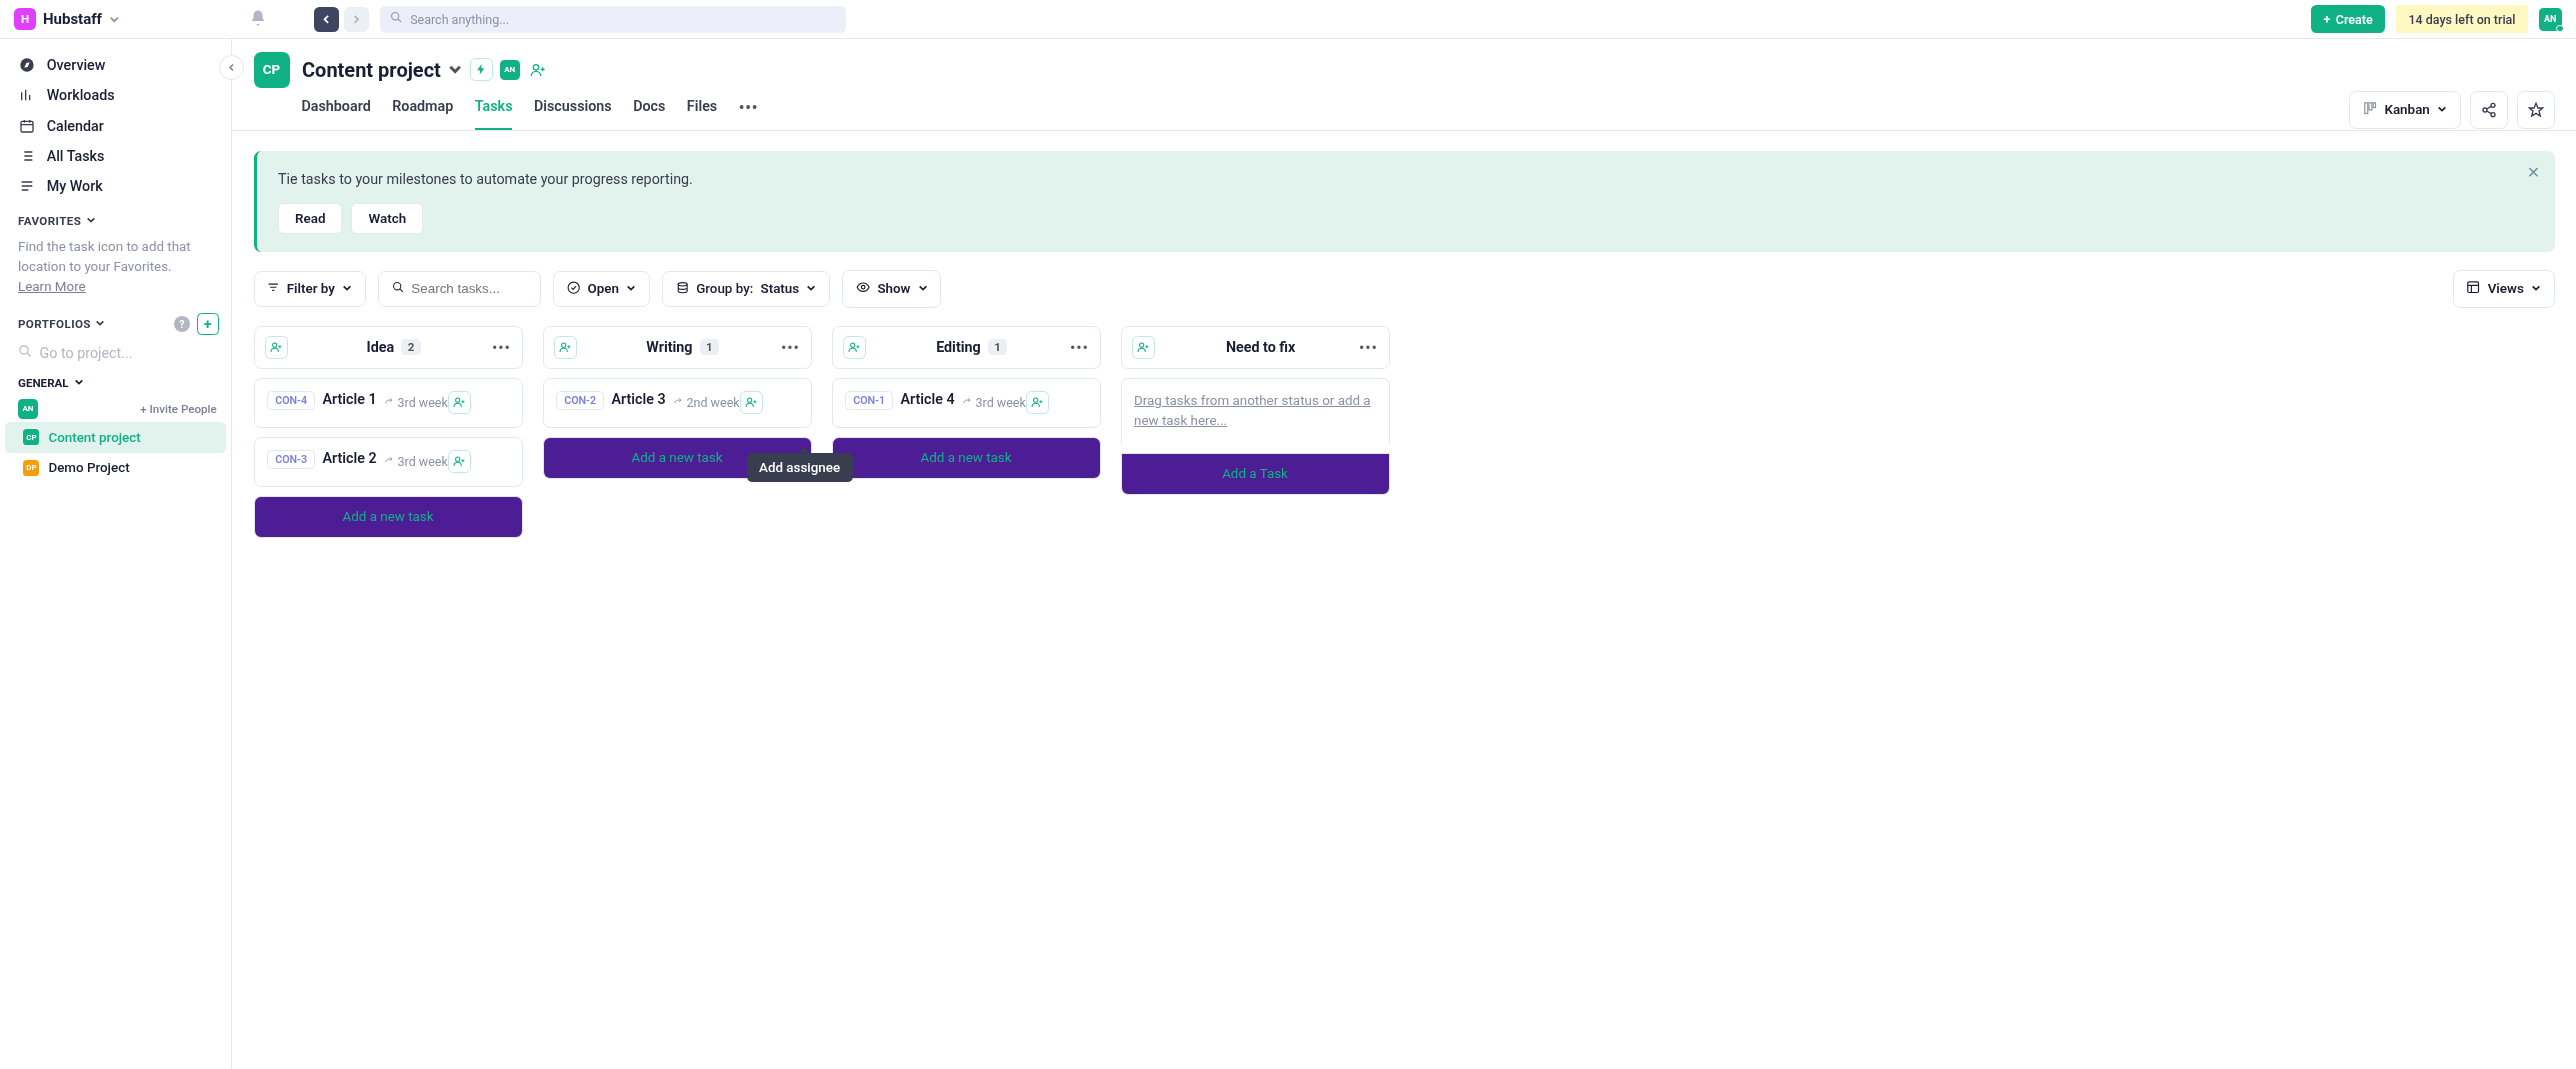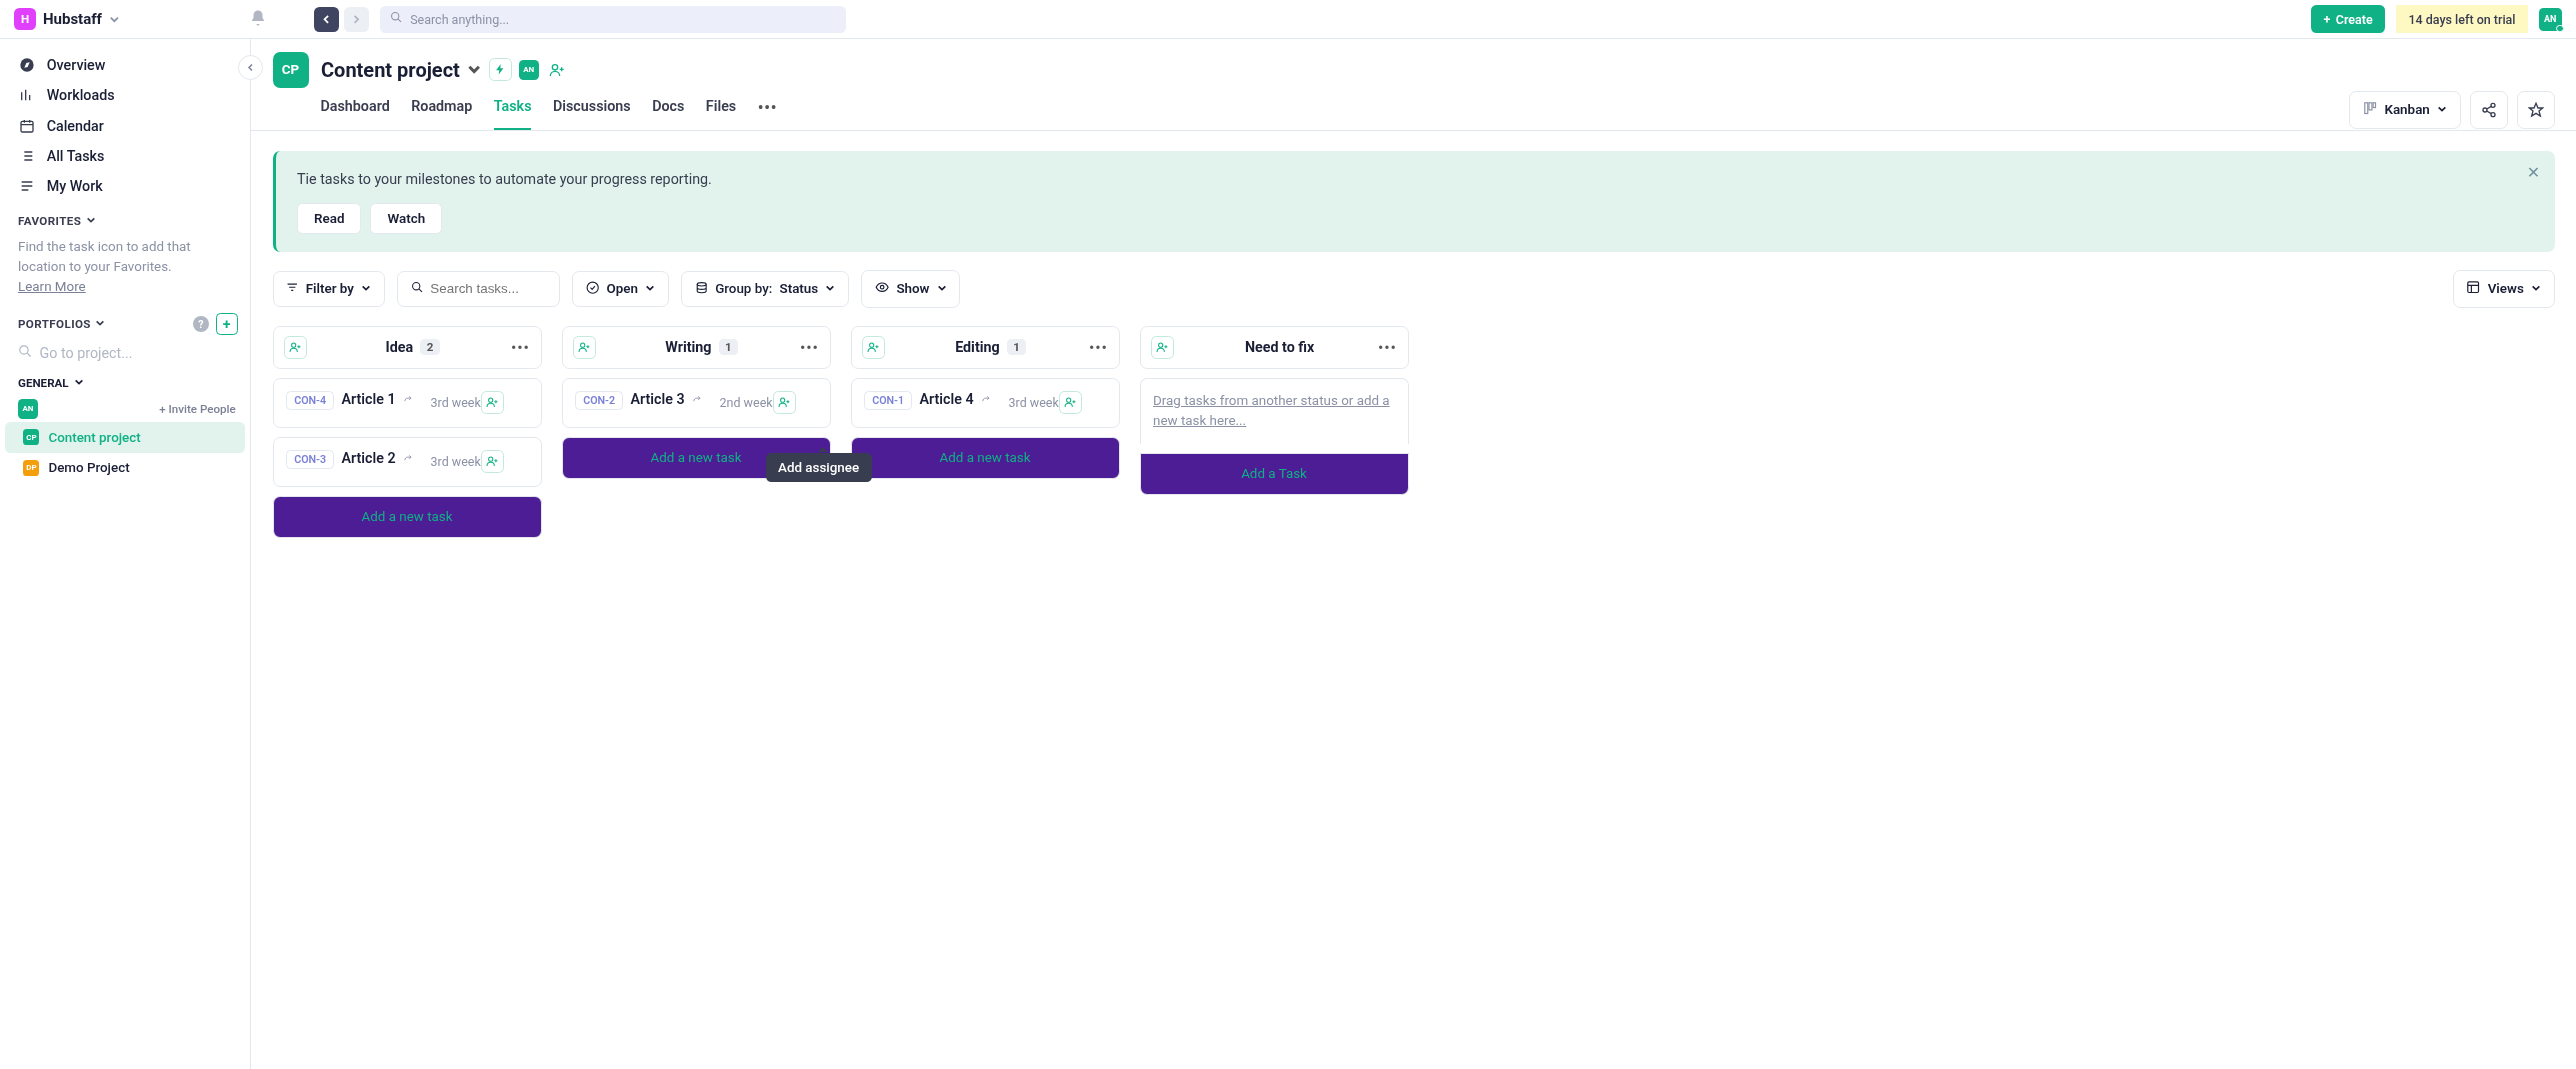--- a/index.html
+++ b/index.html
@@ -18,21 +18,21 @@
 .spacer { flex: 1; }
 .create-btn { background: #0fb185; color: #fff; padding: 6.3px 12.5px; border-radius: 5.4px; font-weight: 600; display: flex; align-items: center; gap: 5.4px; }
 .trial { background: #fef9c3; color: #383d4f; padding: 6.3px 12.5px; border-radius: 0; font-weight: 500; }
 .avatar { width: 23px; height: 23px; background: #0fb185; border-radius: 4.5px; color: #fff; font-size: 9px; font-weight: 700; display: flex; align-items: center; justify-content: center; position: relative; }
 .avatar.sm { width: 20px; height: 20px; font-size: 8px; }
 .avatar-wrap { position: relative; }
 .presence-dot { position:absolute; width:7.2px; height:7.2px; background:#0fb185; border-radius:50%; border:1.8px solid #fff; right:-1.8px; bottom:-1.8px;}
 
 
 .container { display: flex; height: calc(100vh - 39px); }
-.sidebar { width: 251px; border-right: 0.9px solid #e3e8ee; padding: 10.7px 0; position: relative; background:#fff;}
+.sidebar { width: 232px; border-right: 0.9px solid #e3e8ee; padding: 10.7px 0; position: relative; background:#fff;}
 .collapse-btn { position: absolute; right: -12.5px; top: 16px; width: 25px; height: 25px; background: #fff; border: 0.9px solid #e3e8ee; border-radius: 50%; display: flex; align-items: center; justify-content: center; color:#7b8096;}
 .nav-item { display: flex; align-items: center; gap: 10.7px; padding: 7.2px 18px; font-size: 14.3px; font-weight: 500; cursor: pointer; }
 .nav-item .ic { width: 18px; color:#383d4f; display:flex; align-items:center; justify-content:center;}
 .section-hdr { padding: 12.5px 18px 5.4px; font-size: 11.6px; font-weight: 700; letter-spacing: 0.4px; color: #383d4f; display: flex; align-items: center; gap: 4.5px; }
 .fav-hint { padding: 3.6px 18px; color: #8b92a5; font-size: 13.4px; line-height: 1.5; }
 .fav-hint a { color: #7b8096; text-decoration: underline; }
 .portfolios-row { display: flex; align-items: center; justify-content: space-between; padding: 12.5px 12.5px 5.4px 18px; }
 .help-circ { width: 16px; height: 16px; background: #b0b7c3; color: #fff; border-radius: 50%; font-size: 10.7px; font-weight:700; display: flex; align-items: center; justify-content: center; }
 .plus-box { width: 21.5px; height: 21.5px; border: 1.3px solid #0fb185; border-radius: 4.5px; color: #0fb185; display: flex; align-items: center; justify-content: center; font-size:14.3px; font-weight:700;}
 .project-search { margin: 3.6px 18px 9px; display: flex; align-items: center; gap: 7.2px; color: #b0b7c3; font-size: 14.3px; }
@@ -77,21 +77,21 @@
 .col-hdr-left { display: flex; align-items: center; gap: 7.2px; flex:1;}
 .col-title-wrap{flex:1; display:flex; justify-content:center; align-items:center; gap:7.2px;}
 .col-title { font-size: 14.3px; font-weight: 700; }
 .count-badge { background: #eceff4; border-radius: 4.5px; padding: 0.9px 6.3px; font-size: 11.6px; font-weight: 700; color:#555;}
 .assign-ic { width: 23px; height: 23px; border: 0.9px solid #c3e9de; border-radius: 5.4px; display: flex; align-items: center; justify-content: center; color: #0fb185; }
 .dots { color: #555; font-size: 16px; letter-spacing:0.9px;}
 .card { background: #fff; border: 0.9px solid #e3e8ee; border-radius: 7.2px; padding: 12.5px; display: flex; flex-direction: row; gap: 7.2px; }
 .card-tag { display: inline-block; border: 0.9px solid #e3e8ee; border-radius: 4.5px; padding: 1.8px 7.2px; font-size: 10.7px; font-weight: 600; color: #7a82d8; align-self: flex-start; }
 .card-title { font-size: 14.3px; font-weight: 600; }
 .card-meta { display: flex; align-items: center; justify-content: space-between; }
-.week { color: #8b92a5; font-size: 12.5px; display: flex; gap: 17px; }
+.week { color: #8b92a5; font-size: 12.5px; display: flex; align-items: center; gap: 3px; }
 .add-task-btn { background: #4c1d95; border: 0.9px solid #e3e8ee; border-radius: 7.2px; padding: 12.5px; text-align: center; color: #0fb185; font-weight: 400; font-size:13.4px;}
 .empty-hint { color: #8b92a5; font-size: 13.4px; padding: 12.5px; border:0.9px solid #e3e8ee; border-radius:7.2px 7.2px 0 0; border-bottom:none; line-height:1.5;text-decoration:underline;}
 .col.fix .add-task-btn{border-radius:0 0 7.2px 7.2px; border-top:0.9px solid #e3e8ee;}
 
 .tooltip { position: absolute; background: #383d4f; color: #fff; padding: 7.2px 12.5px; border-radius: 5.4px; font-size: 13.4px; font-weight: 500; white-space: nowrap; pointer-events:none;}
 .tooltip::before { content: ''; position: absolute; top: -5.4px; left: 52px; border: 5.4px solid transparent; border-bottom-color: #383d4f; border-top: none; }
 
 .chev-svg{display:inline-flex;}
 </style>
 </head>

